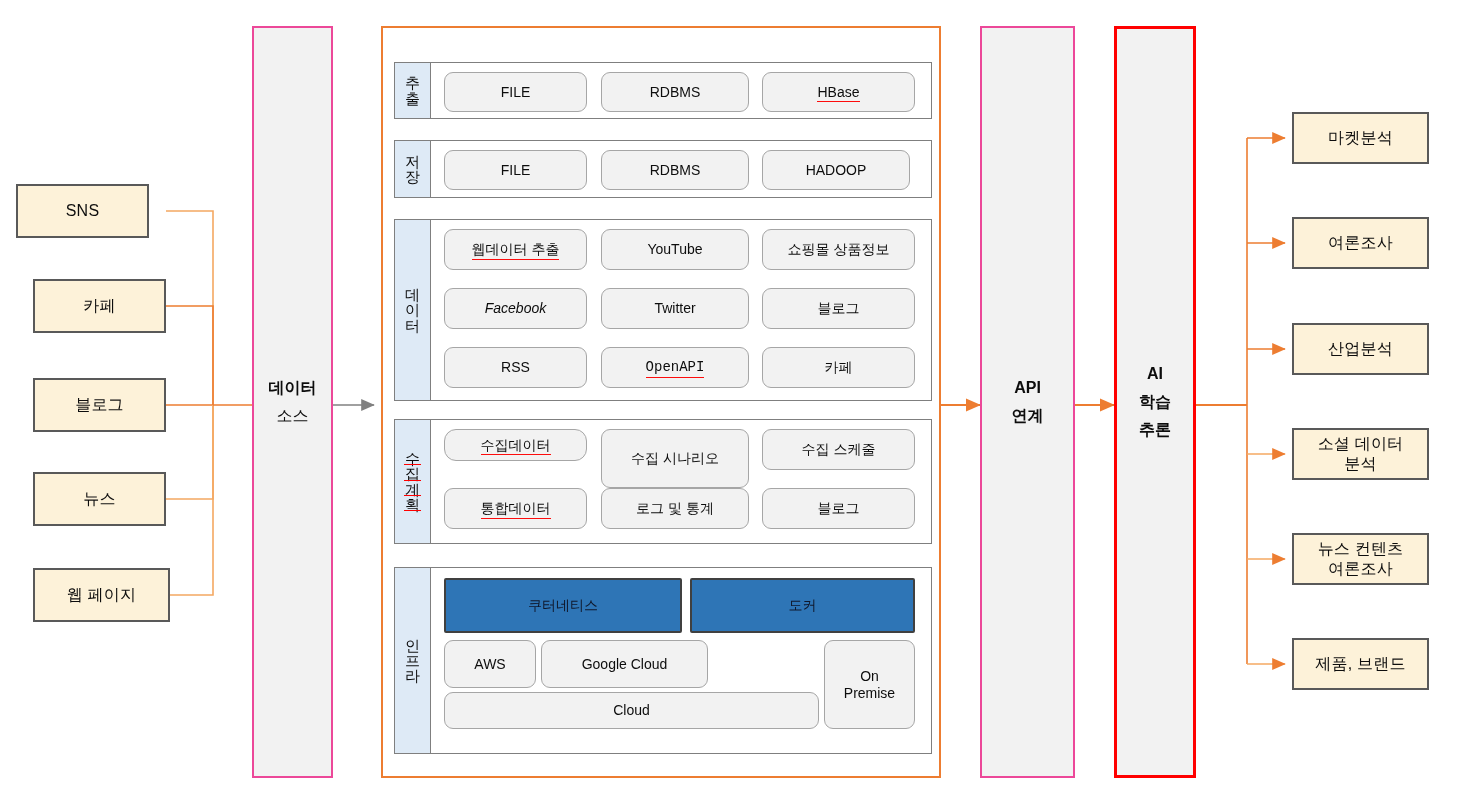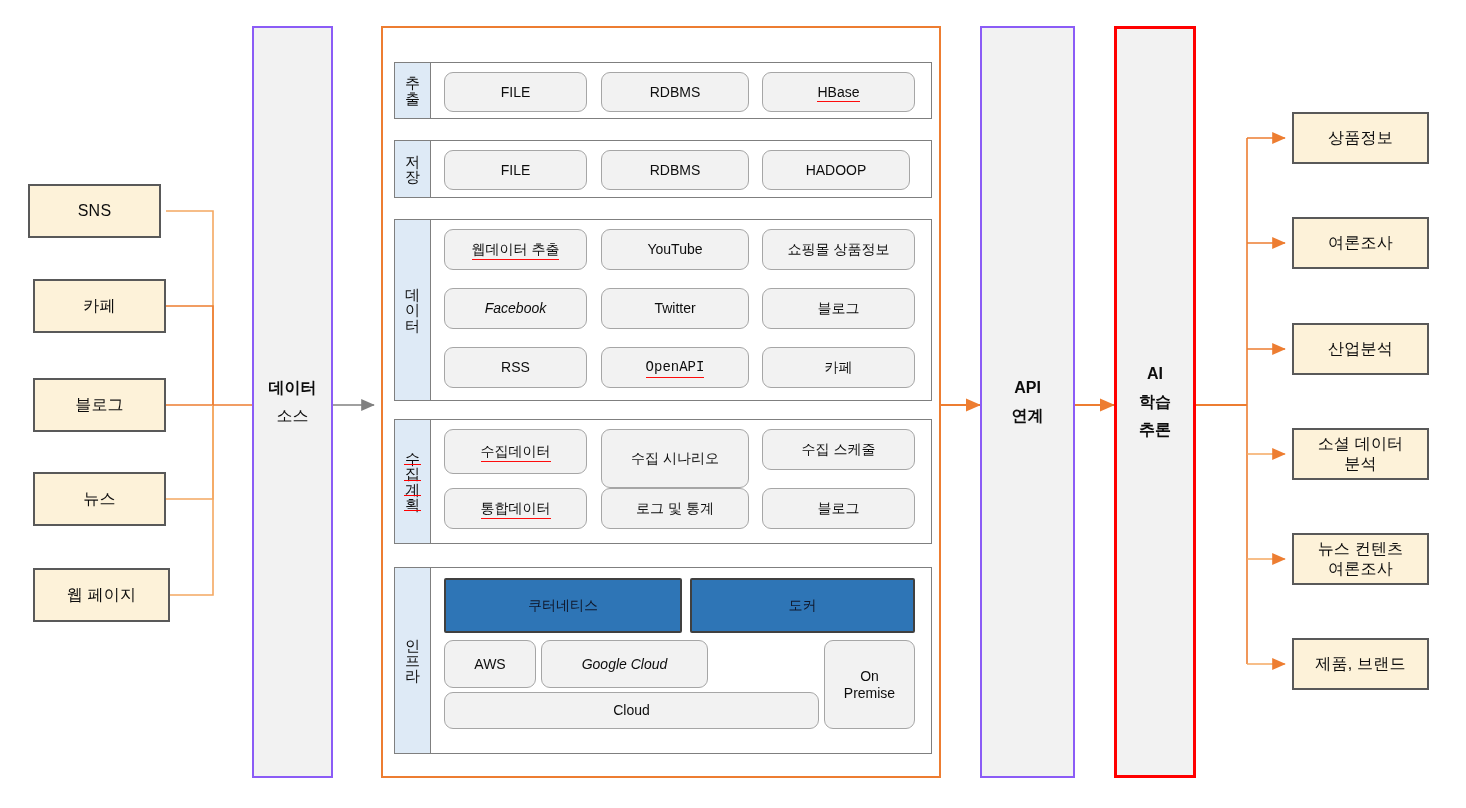--- a/index.html
+++ b/index.html
@@ -32,21 +32,21 @@
     text-align: center;
     font-size: 16px;
     color: #0d0d0d;
     line-height: 1.25;
     letter-spacing: .2px;
   }
 
   
   .pillar {
     background: #F2F2F2;
-    border: 2px solid #8b5cf6;
+    border: 2px solid #ec4899;
     display: flex;
     align-items: center;
     justify-content: center;
     text-align: center;
     font-size: 16px;
     color: #0d0d0d;
     line-height: 1.75;
   }
   .pillar.bold { font-weight: bold; }
   .pillar.red-border { border: 3px solid #FF0000; }
@@ -185,21 +185,21 @@
       <path d="M1247,138 L1247,664" stroke="#ED7D31" stroke-width="1.6"></path>
       <path d="M1247,138 L1285,138" stroke="#ED7D31" stroke-width="1.6" marker-end="url(#arrO)"></path>
       <path d="M1247,243 L1285,243" stroke="#ED7D31" stroke-width="1.6" marker-end="url(#arrO)"></path>
       <path d="M1247,349 L1285,349" stroke="#ED7D31" stroke-width="1.6" marker-end="url(#arrO)"></path>
       <path d="M1247,454 L1285,454" stroke="#F4A862" stroke-width="1.6" marker-end="url(#arrOL)"></path>
       <path d="M1247,559 L1285,559" stroke="#F4A862" stroke-width="1.6" marker-end="url(#arrOL)"></path>
       <path d="M1247,664 L1285,664" stroke="#F4A862" stroke-width="1.6" marker-end="url(#arrOL)"></path>
     </g>
   </svg>
 
-  <div class="abs cream-box" style="left:28px; top:184px; width:133px; height:54px;">
+  <div class="abs cream-box" style="left:16px; top:184px; width:133px; height:54px;">
     <span>SNS</span>
   </div>
   <div class="abs cream-box" style="left:33px; top:279px; width:133px; height:54px;">
     <span>카페</span>
   </div>
   <div class="abs cream-box" style="left:33px; top:378px; width:133px; height:54px;">
     <span>블로그</span>
   </div>
   <div class="abs cream-box" style="left:33px; top:472px; width:133px; height:54px;">
     <span>뉴스</span>
@@ -291,21 +291,21 @@
     </div>
 
     <div class="abs band" style="left:11px; top:391px; width:538px; height:125px;">
       <div class="band-label vlabel">
         <span class="sqv">수</span>
         <span class="sqv">집</span>
         <span class="sqv">계</span>
         <span class="sqv">획</span>
       </div>
       <div class="band-body">
-        <div class="abs chip" style="left:13px; top:9px; width:143px; height:45px;">
+        <div class="abs chip" style="left:13px; top:9px; width:143px; height:32px;border-radius:12px;">
           <span class="sq">수집데이터</span>
         </div>
         <div class="abs chip" style="left:170px; top:9px; width:148px; height:59px;">
           <span>수집 시나리오</span>
         </div>
         <div class="abs chip" style="left:331px; top:9px; width:153px; height:41px;">
           <span>수집 스케줄</span>
         </div>
 
         <div class="abs chip" style="left:13px; top:68px; width:143px; height:41px;">
@@ -330,21 +330,21 @@
         <div class="abs chip blue" style="left:13px; top:10px; width:238px; height:55px;">
           <span>쿠터네티스</span>
         </div>
         <div class="abs chip blue" style="left:259px; top:10px; width:225px; height:55px;">
           <span>도커</span>
         </div>
 
         <div class="abs chip" style="left:13px; top:72px; width:92px; height:48px;">
           <span>AWS</span>
         </div>
-        <div class="abs chip" style="left:110px; top:72px; width:167px; height:48px;font-style:italic;">
+        <div class="abs chip" style="left:110px; top:72px; width:167px; height:48px;">
           <span>Google Cloud</span>
         </div>
         <div class="abs chip" style="left:13px; top:124px; width:375px; height:37px;">
           <span>Cloud</span>
         </div>
         <div class="abs chip" style="left:393px; top:72px; width:91px; height:89px; flex-direction:column;">
           <span>On</span>
           <span>Premise</span>
         </div>
       </div>
@@ -357,21 +357,21 @@
     <div>연계</div>
   </div>
 
   <div class="abs pillar bold red-border" style="left:1114px; top:26px; width:82px; height:752px; flex-direction:column;">
     <div>AI</div>
     <div>학습</div>
     <div>추론</div>
   </div>
 
   <div class="abs cream-box" style="left:1292px; top:112px; width:137px; height:52px; flex-direction:column;">
-    <span>상품정보</span>
+    <span>마켓분석</span>
   </div>
   <div class="abs cream-box" style="left:1292px; top:217px; width:137px; height:52px; flex-direction:column;">
     <span>여론조사</span>
   </div>
   <div class="abs cream-box" style="left:1292px; top:323px; width:137px; height:52px; flex-direction:column;">
     <span>산업분석</span>
   </div>
   <div class="abs cream-box" style="left:1292px; top:428px; width:137px; height:52px; flex-direction:column;">
     <span>소셜 데이터</span>
     <span>분석</span>

